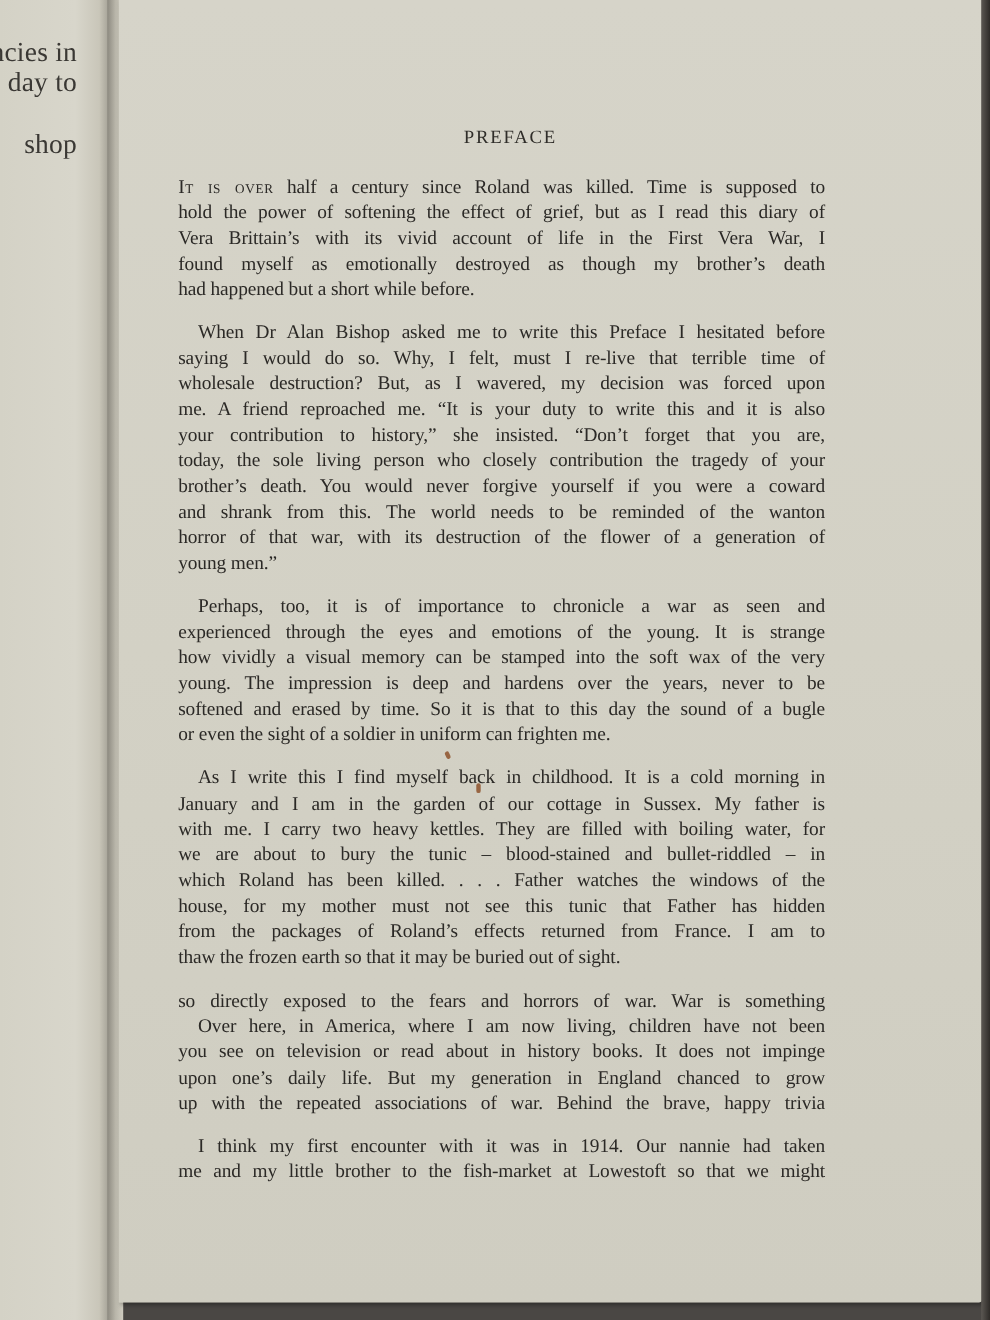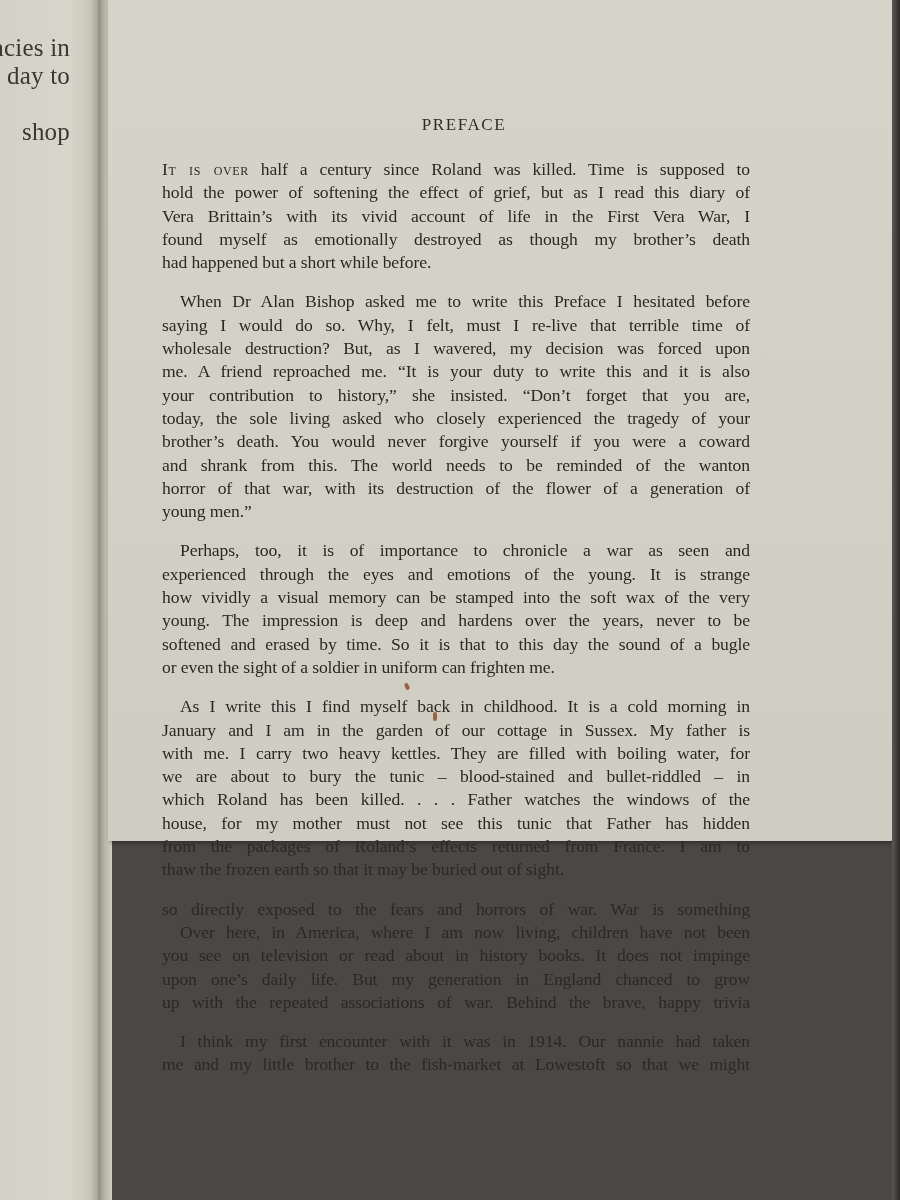--- a/index.html
+++ b/index.html
@@ -16,21 +16,21 @@
   }
   .left-page .frag {
     position: absolute; right: 28px; font-size: 25px; color: #3a3834;
     white-space: nowrap; letter-spacing: 0.2px;
   }
   .gutter {
     position: absolute; left: 98px; top: 0; width: 14px; height: 1200px;
     background: linear-gradient(to right, #8f8c82, #b9b6aa 50%, #cfccc0);
   }
   .right-page {
-    position: absolute; left: 108px; top: 0; width: 786px; height: 841px;
+    position: absolute; left: 108px; top: 0; width: 786px; height: 1184px;
     background: linear-gradient(to bottom, #d6d4c9 0%, #d3d1c5 50%, #cfcdc1 100%);
     border-bottom-right-radius: 4px;
     box-shadow: 2px 2px 4px rgba(0,0,0,0.35);
   }
   .right-edge {
     position: absolute; right: 0; top: 0; width: 8px; height: 1200px;
     background: linear-gradient(to right, #5c5853, #2e2b28);
   }
   .content {
     position: absolute; left: 38px; top: 113px; width: 620px;
@@ -76,21 +76,21 @@
       <span class="line">found myself as emotionally destroyed as though my brother’s death</span>
       <span class="line last">had happened but a short while before.</span>
     </div>
 
     <div class="para">
       <span class="line first-indent">When Dr Alan Bishop asked me to write this Preface I hesitated before</span>
       <span class="line">saying I would do so. Why, I felt, must I re-live that terrible time of</span>
       <span class="line">wholesale destruction? But, as I wavered, my decision was forced upon</span>
       <span class="line">me. A friend reproached me. “It is your duty to write this and it is also</span>
       <span class="line">your contribution to history,” she insisted. “Don’t forget that you are,</span>
-      <span class="line">today, the sole living asked who closely experienced the tragedy of your</span>
+      <span class="line">today, the sole living person who closely contribution the tragedy of your</span>
       <span class="line">brother’s death. You would never forgive yourself if you were a coward</span>
       <span class="line">and shrank from this. The world needs to be reminded of the wanton</span>
       <span class="line">horror of that war, with its destruction of the flower of a generation of</span>
       <span class="line last">young men.”</span>
     </div>
 
     <div class="para">
       <span class="line first-indent">Perhaps, too, it is of importance to chronicle a war as seen and</span>
       <span class="line">experienced through the eyes and emotions of the young. It is strange</span>
       <span class="line">how vividly a visual memory can be stamped into the soft wax of the very</span>

